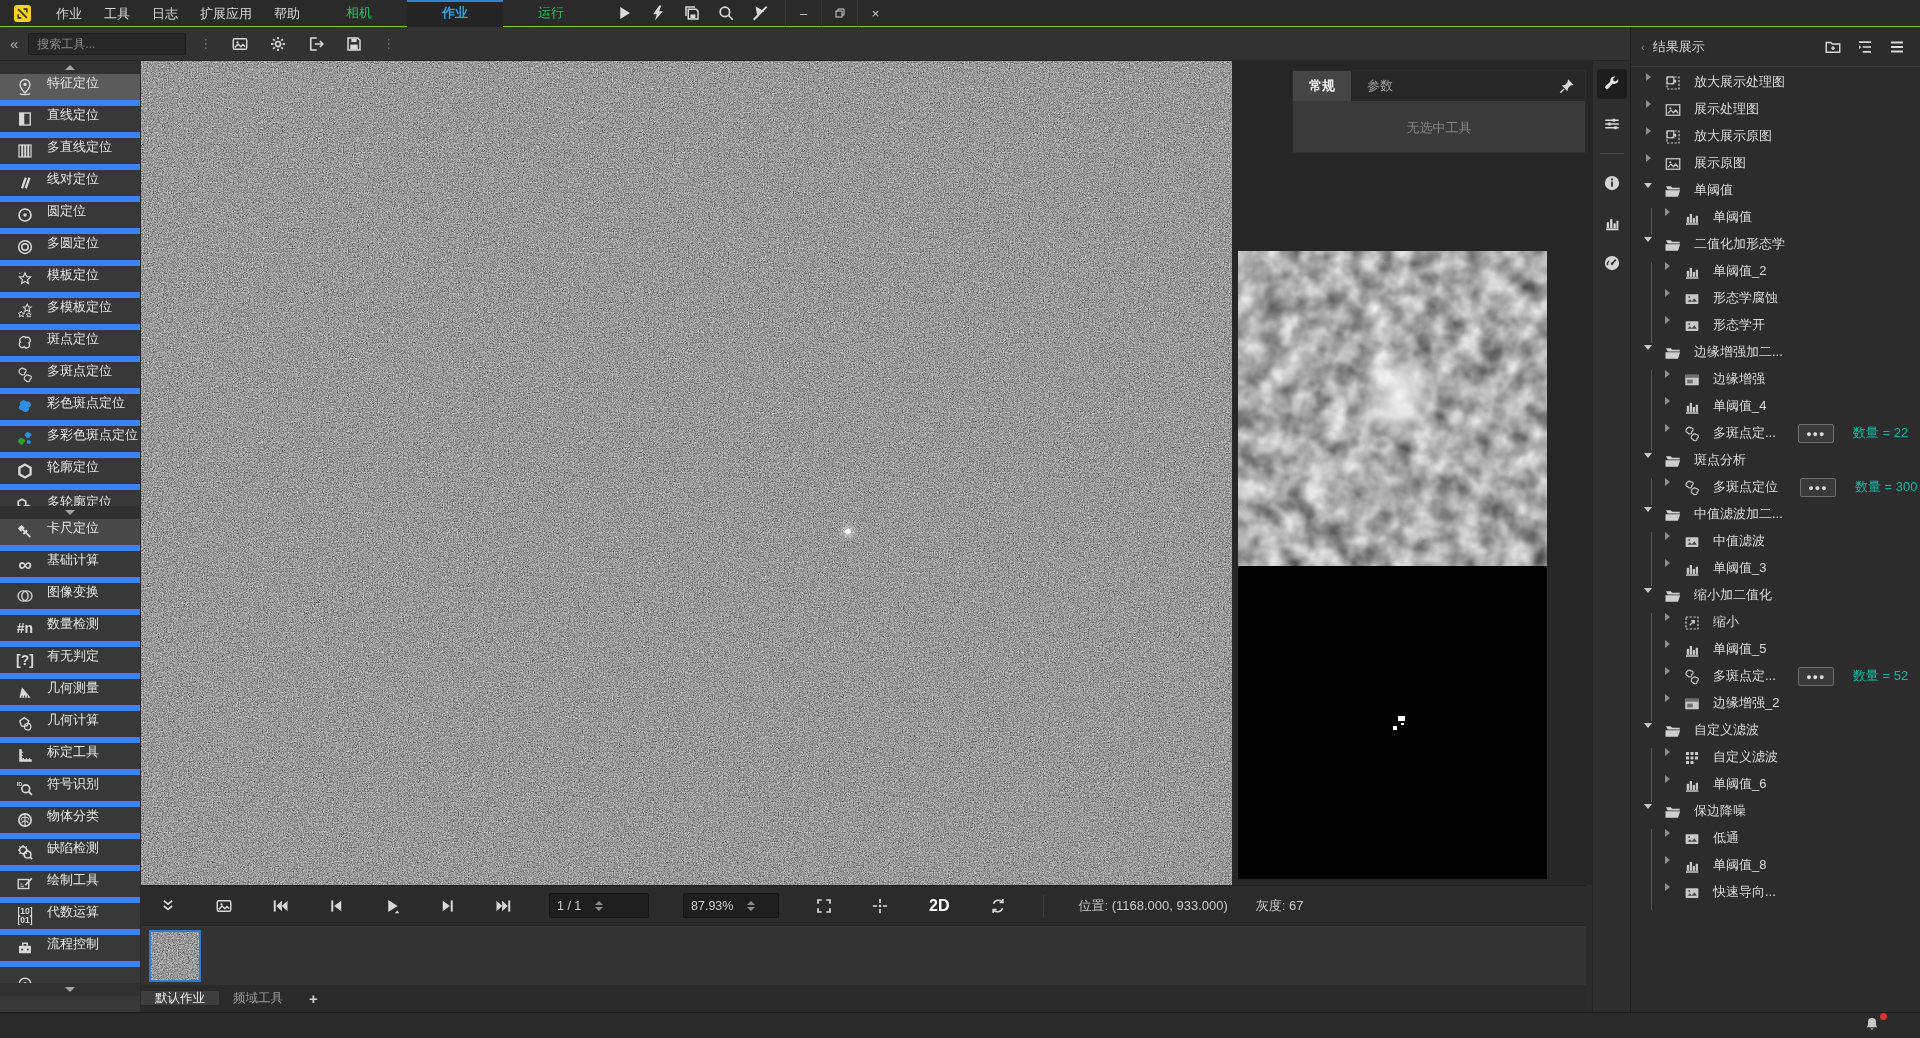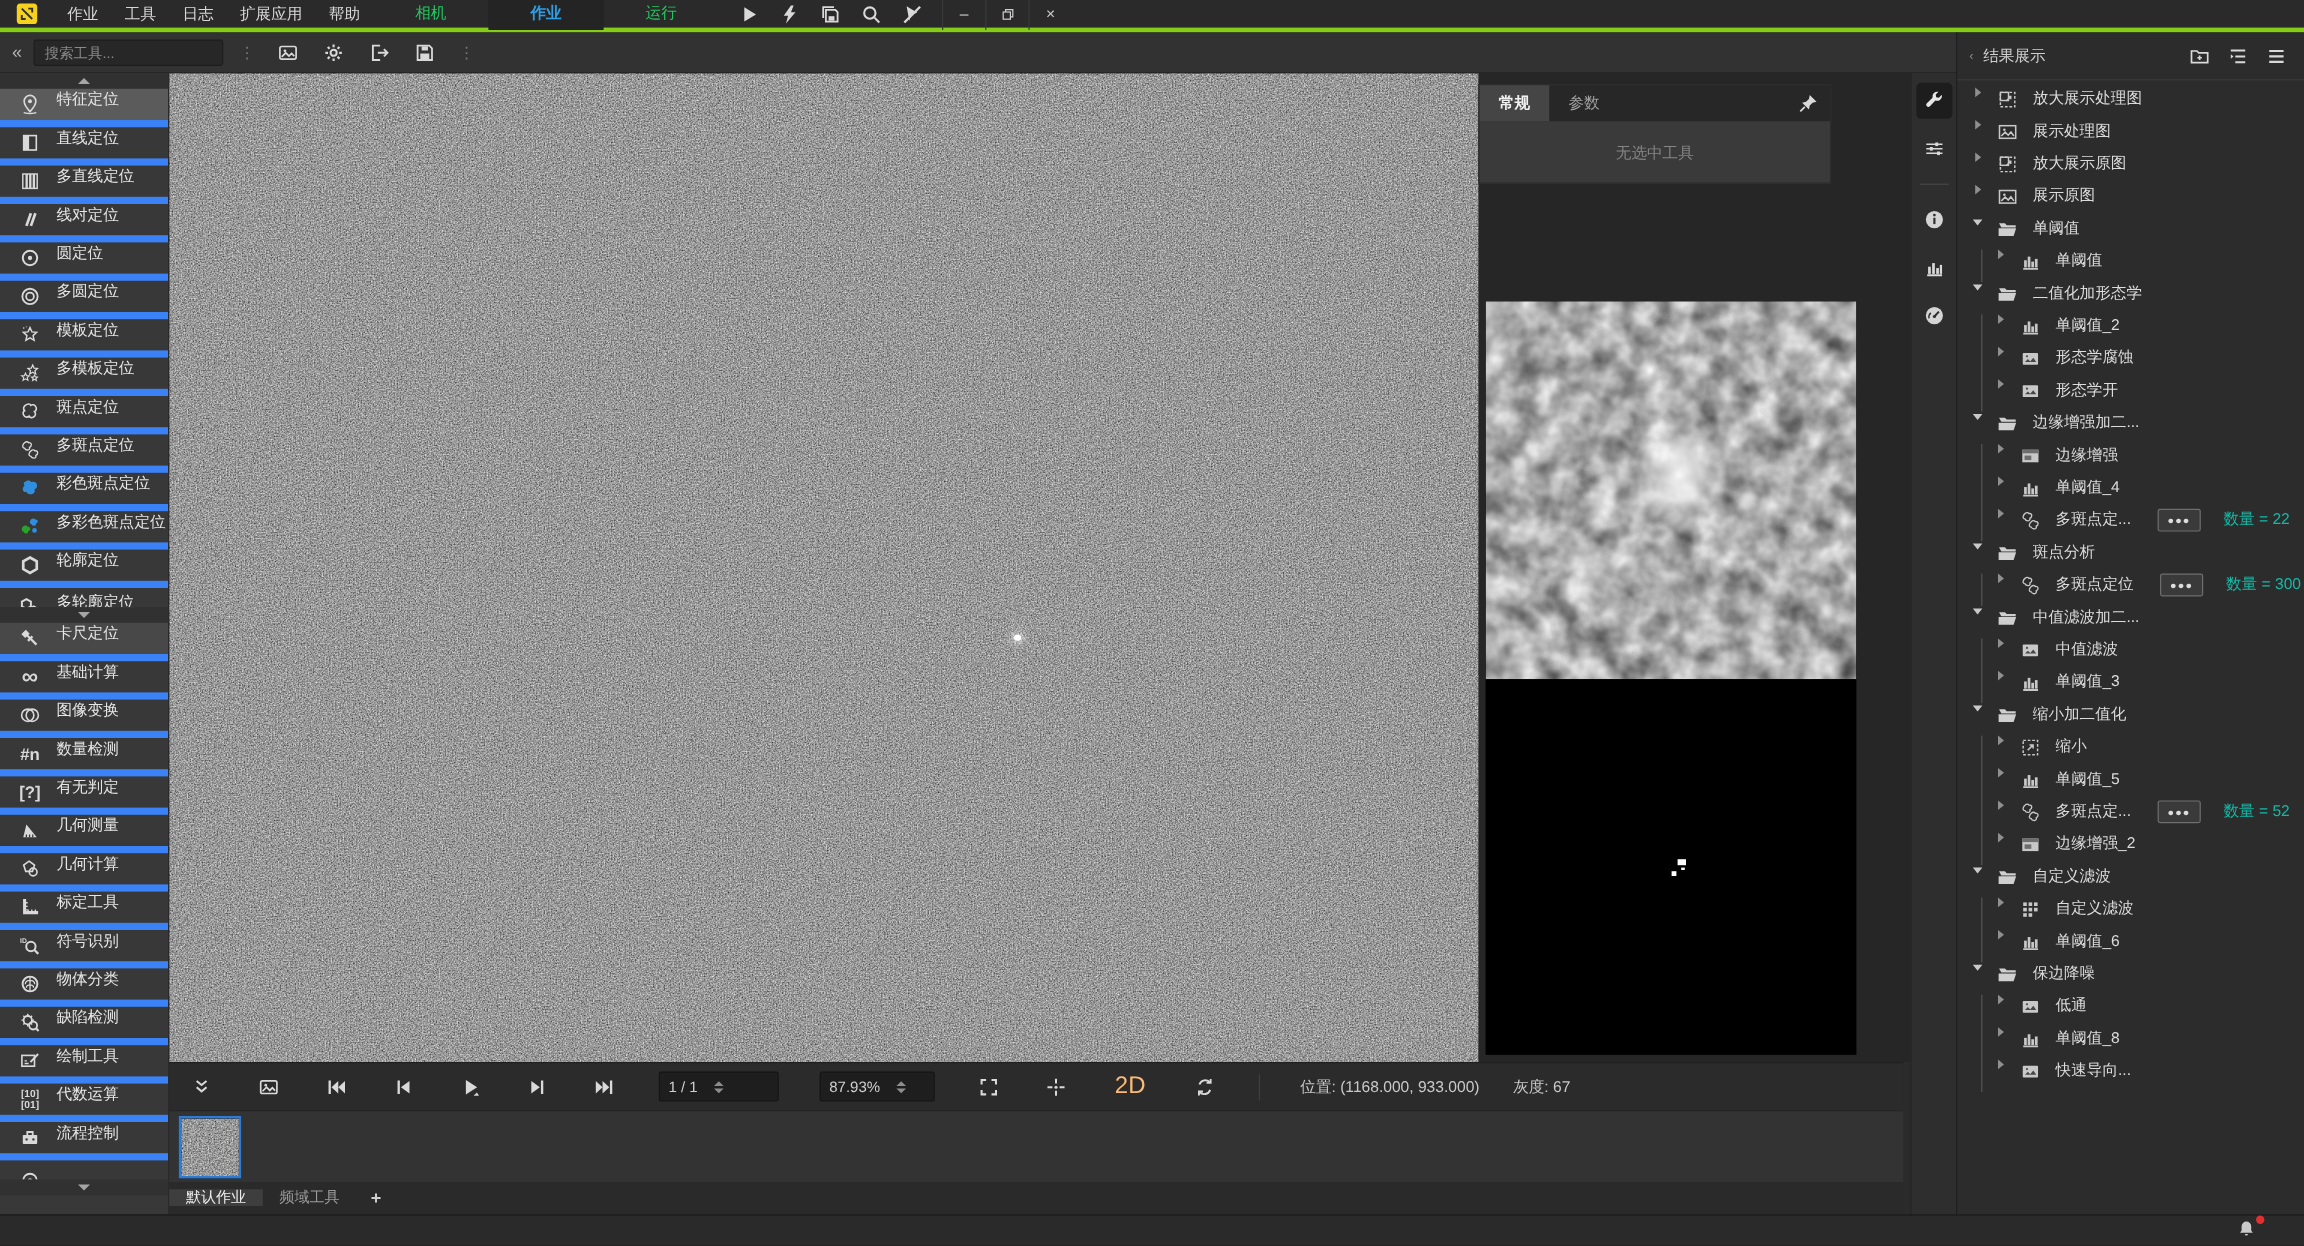--- a/index.html
+++ b/index.html
@@ -4,21 +4,21 @@
 <style>
   *{margin:0;padding:0;box-sizing:border-box;font-family:"Liberation Sans","DejaVu Sans",sans-serif;user-select:none}
   html,body{background:#222;overflow:hidden}
   #root{position:relative;width:1920px;height:1038px;background:#2b2b2b;color:#ddd;font-size:12px;overflow:hidden}
   .abs{position:absolute}
   .icon{display:inline-flex;align-items:center;justify-content:center;width:20px;height:20px;flex:0 0 auto}
   .icon svg{display:block}
   .ic-text{font-weight:bold;color:#d9d9d9;font-size:12px;line-height:1;letter-spacing:0}
 
   
-  .titlebar{left:0;top:0;width:1920px;height:27px;background:#2a2a2a;display:flex;align-items:center;border-bottom:4px solid #84cc16}
+  .titlebar{left:0;top:0;width:1920px;height:27px;background:#2a2a2a;display:flex;align-items:center;border-bottom:1px solid #84cc16}
   .logo{width:17px;height:17px;background:#f7d21c;border-radius:3px;margin:0 14px 0 14px;display:flex;align-items:center;justify-content:center}
   .menu-item{padding:0 11px;font-size:13px;color:#d8d8d8;height:27px;line-height:27px;cursor:default}
   .filepath{flex:1;text-align:center;color:#9d9d9d;font-size:12.5px;white-space:nowrap;overflow:hidden}
   .mode-tabs{display:flex;height:27px}
   .mode-tab{width:96px;text-align:center;line-height:25px;font-size:13px;color:#22c55e;cursor:pointer}
   .mode-tab.active{color:#2e9fe6;background:#242424;box-shadow:inset 0 2px 0 #2e82d0;font-weight:bold}
   .tb-icons{display:flex;align-items:center;gap:4px;padding:0 10px}
   .tb-icons .icon{width:30px;height:24px}
   .win-controls{display:flex;height:27px}
   .win-btn{width:36px;height:27px;display:flex;align-items:center;justify-content:center;border-left:1px solid #3a3a3a;color:#cfcfcf;font-size:13px}
@@ -41,21 +41,21 @@
   .sb-item.selected{background:#5b5b5b}
   .sb-item.hl{background:#484848}
   .sb-item.partial{height:16px;align-items:flex-start;border-bottom:none}
   .sb-item.partial .icon,.sb-item.partial .sb-label{margin-top:3px}
   .sb-label{white-space:nowrap}
 
   
   .viewport{left:141px;top:61px;width:1451px;height:824px;background:#262626;overflow:hidden}
   .noise-main{position:absolute;left:0;top:0}
   .white-dot{position:absolute;left:704px;top:468px;width:6px;height:5px;background:#fff;border-radius:50%;box-shadow:0 0 7px 2px rgba(255,255,255,.75)}
-  .props{position:absolute;left:1091px;top:9px;width:294px;height:83px;background:#3a3a3a;border:1px solid #2c2c2c}
+  .props{position:absolute;left:1151px;top:9px;width:294px;height:83px;background:#3a3a3a;border:1px solid #2c2c2c}
   .props-tabs{display:flex;align-items:center;height:30px;background:#272727}
   .props-tab{padding:0 16px;height:30px;line-height:30px;font-size:13px;color:#9f9f9f;cursor:pointer}
   .props-tab.active{background:#454545;color:#f0f0f0;font-weight:bold}
   .props-pin{margin-left:auto;margin-right:8px}
   .props-body{height:53px;display:flex;align-items:center;justify-content:center;color:#858585;font-size:13px}
   .preview{position:absolute;left:1097px;width:309px;overflow:hidden;background:#000}
   .preview1{top:190px;height:315px}
   .preview2{top:505px;height:313px}
   .blob-glow{position:absolute;left:52%;top:46%;width:86px;height:104px;transform:translate(-50%,-50%);background:radial-gradient(ellipse at center,rgba(255,255,255,.95),rgba(255,255,255,.3) 42%,transparent 68%)}
   .blob-glow2{position:absolute;left:30%;top:72%;width:60px;height:60px;transform:translate(-50%,-50%);background:radial-gradient(circle,rgba(255,255,255,.35),transparent 65%)}
@@ -65,21 +65,21 @@
   .playbar{left:141px;top:885px;width:1445px;height:40px;background:#2b2b2b;border-top:1px solid #202020;display:flex;align-items:center;gap:22px;padding:0 10px}
   .playbar .icon{width:34px;height:26px;cursor:pointer}
   .spin{display:flex;align-items:center;background:#1e1e1e;border:1px solid #151515;border-radius:2px;height:25px;padding:0 7px;color:#cfcfcf;font-size:12.5px;margin:0 6px}
   .spin .val{white-space:nowrap}
   .spin .arrows{margin-left:14px;display:flex;flex-direction:column;gap:2px}
   .spin .arrows i{display:block;width:0;height:0}
   .spin .arrows .a-up{border-bottom:4px solid #8d8d8d;border-left:4px solid transparent;border-right:4px solid transparent}
   .spin .arrows .a-dn{border-top:4px solid #8d8d8d;border-left:4px solid transparent;border-right:4px solid transparent}
   .spin.frame{width:100px}
   .spin.zoom{width:96px}
-  .btn-2d{font-size:20px;font-weight:normal;color:#fdba74;padding:0 10px;cursor:pointer}
+  .btn-2d{font-size:16px;font-weight:bold;color:#ffffff;padding:0 10px;cursor:pointer}
   .vdiv{width:1px;height:22px;background:#3e3e3e;margin:0 6px}
   .pos-text{color:#c9c9c9;font-size:13px;white-space:nowrap;margin-left:6px}
 
   
   .thumbstrip{left:141px;top:925px;width:1445px;height:60px;background:#333;border-top:1px solid #252525;display:flex;align-items:center;padding:0 8px}
   .thumb{width:52px;height:52px;border:2px solid #2e7bd6;background:#111;overflow:hidden;cursor:pointer}
   .tabsrow{left:141px;top:985px;width:1445px;height:27px;background:#2a2a2a;display:flex;align-items:flex-start}
   .job-tab{padding:0 14px;height:27px;line-height:27px;font-size:12.5px;color:#9b9b9b;cursor:pointer}
   .job-tab.active{background:#3e3e3e;color:#eee}
   .add-tab{color:#d0d0d0;font-size:15px;font-weight:bold;padding:0 12px;line-height:27px;cursor:pointer}

